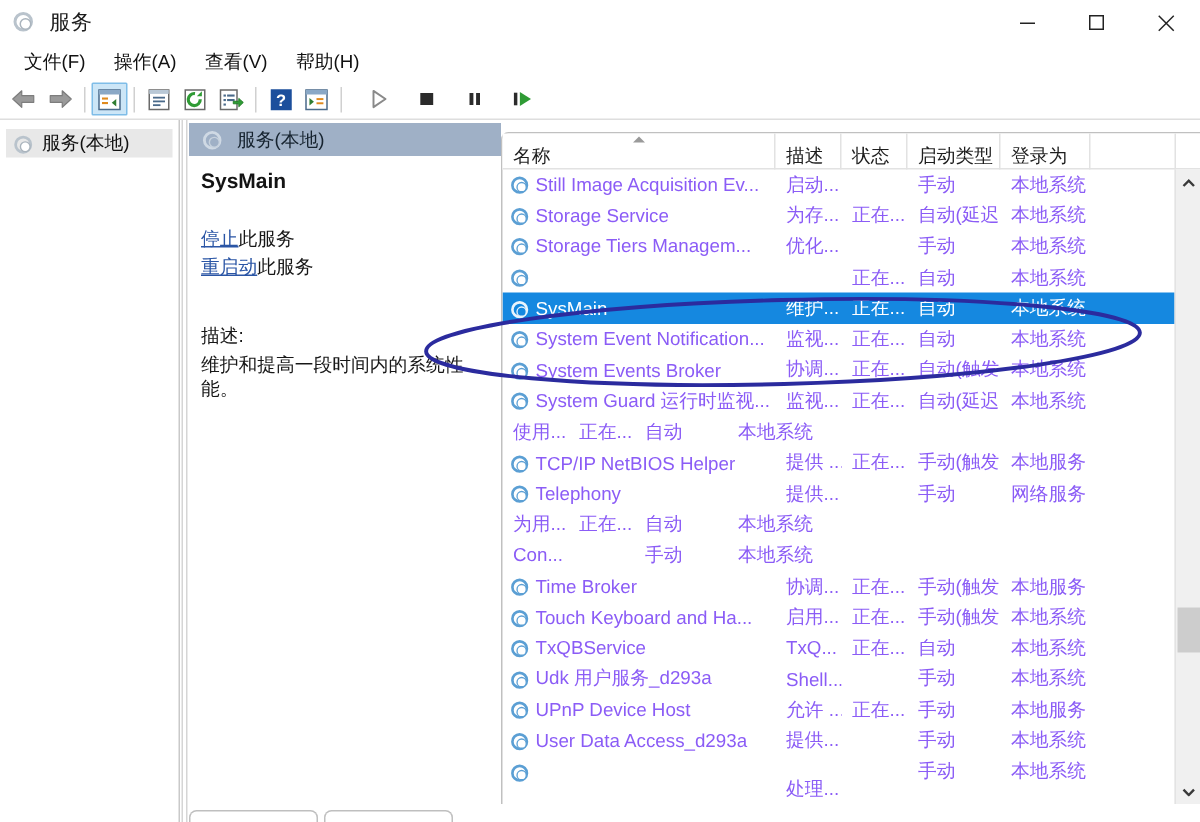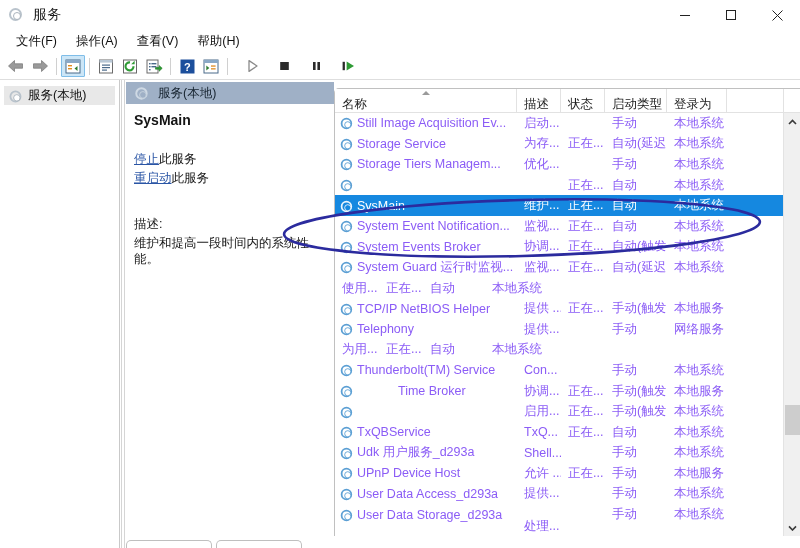--- a/index.html
+++ b/index.html
@@ -484,48 +484,43 @@
           <div class="cell" style="width: 62px;">手动</div>
           <div class="cell" style="width: 60px;">网络服务</div>
         </div>
         <div class="row">
           <div class="cell" style="width: 44px;">为用...</div>
           <div class="cell" style="width: 44px;">正在...</div>
           <div class="cell" style="width: 62px;">自动</div>
           <div class="cell" style="width: 60px;">本地系统</div>
         </div>
         <div class="row">
-          <div class="cell name" style="width: 182px;">
-            <div>
-              <div class="gear"></div>
-            </div>
-            <span class="nm">Thunderbolt(TM) Service</span>
-          </div>
           <div class="cell" style="width: 44px;">Con...</div>
           <div class="cell" style="width: 44px;"></div>
           <div class="cell" style="width: 62px;">手动</div>
           <div class="cell" style="width: 60px;">本地系统</div>
         </div>
         <div class="row">
-          <div class="cell name" style="width: 182px; gap: 41px;">
+          <div class="cell name" style="width: 182px;">
             <div>
               <div class="gear"></div>
             </div>
             <span class="nm">Time Broker</span>
           </div>
           <div class="cell" style="width: 44px;">协调...</div>
           <div class="cell" style="width: 44px;">正在...</div>
           <div class="cell" style="width: 62px;">手动(触发...</div>
           <div class="cell" style="width: 60px;">本地服务</div>
         </div>
         <div class="row">
           <div class="cell name" style="width: 182px;">
             <div>
               <div class="gear"></div>
             </div>
+            <span class="nm">Touch Keyboard and Ha...</span>
           </div>
           <div class="cell" style="width: 44px;">启用...</div>
           <div class="cell" style="width: 44px;">正在...</div>
           <div class="cell" style="width: 62px;">手动(触发...</div>
           <div class="cell" style="width: 60px;">本地系统</div>
         </div>
         <div class="row">
           <div class="cell name" style="width: 182px;">
             <div>
               <div class="gear"></div>
@@ -571,21 +566,20 @@
           <div class="cell" style="width: 44px;">提供...</div>
           <div class="cell" style="width: 44px;"></div>
           <div class="cell" style="width: 62px;">手动</div>
           <div class="cell" style="width: 60px;">本地系统</div>
         </div>
         <div class="row">
           <div class="cell name" style="width: 182px;">
             <div>
               <div class="gear"></div>
             </div>
-            <span class="nm">User Data Storage_d293a</span>
           </div>
           <div class="cell" style="width: 44px; margin-top: 24px;">处理...</div>
           <div class="cell" style="width: 44px;"></div>
           <div class="cell" style="width: 62px;">手动</div>
           <div class="cell" style="width: 60px;">本地系统</div>
         </div>
       </div>
 
     <div class="vscroll">
       <div class="vs-btn">

